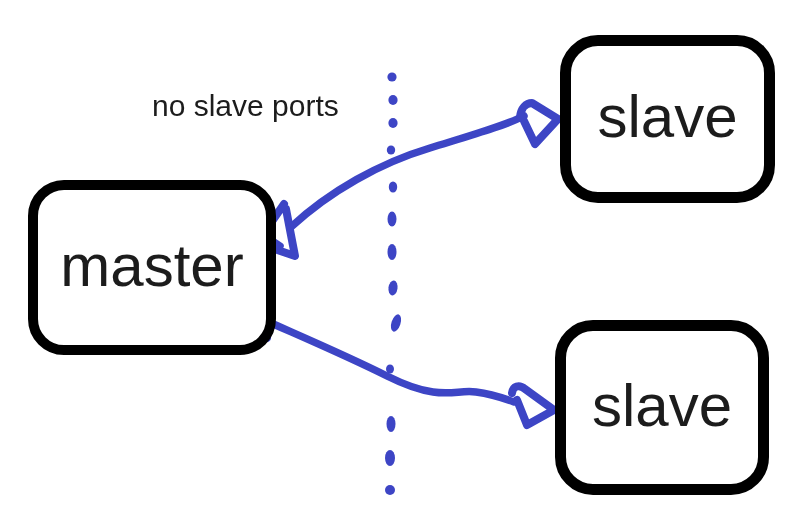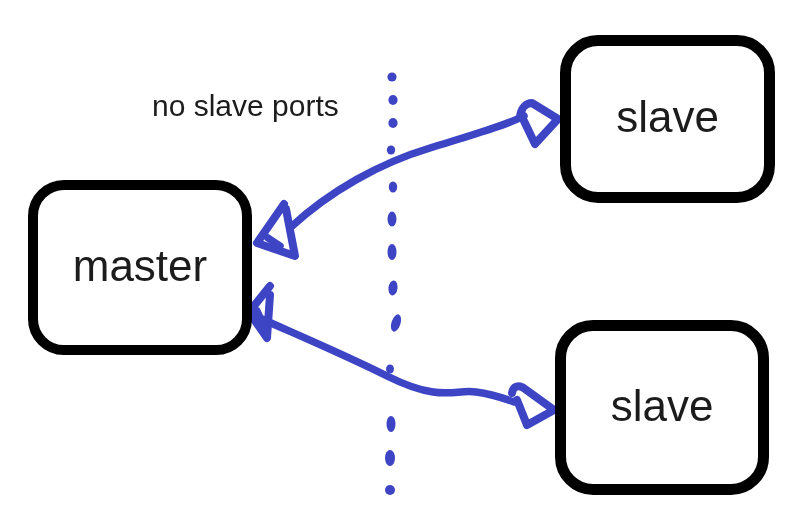--- a/index.html
+++ b/index.html
@@ -47,42 +47,42 @@
     background: #ffffff;
     border: 10px solid var(--node-border, #000000);
     border-radius: 38px;
     display: flex;
     align-items: center;
     justify-content: center;
   }
   .node-master {
     left: 28px;
     top: 180px;
-    width: 224px;
+    width: 248px;
     height: 175px;
     border-width: 10px;
     border-radius: 36px;
     justify-content: center;
   }
   .node-slave-top {
     left: 560px;
     top: 35px;
     width: 215px;
     height: 168px;
     border-width: 11px;
   }
   .node-slave-bottom {
     left: 555px;
     top: 320px;
     width: 214px;
     height: 175px;
     border-width: 11px;
   }
   .node-label {
-    font-size: 44px;
+    font-size: 60px;
     line-height: 1;
     color: var(--text-color, #1c1c1c);
     white-space: nowrap;
     padding-bottom: 4px;
   }
   .annotation {
     position: absolute;
     left: 152px;
     top: 89px;
     font-size: 30px;

